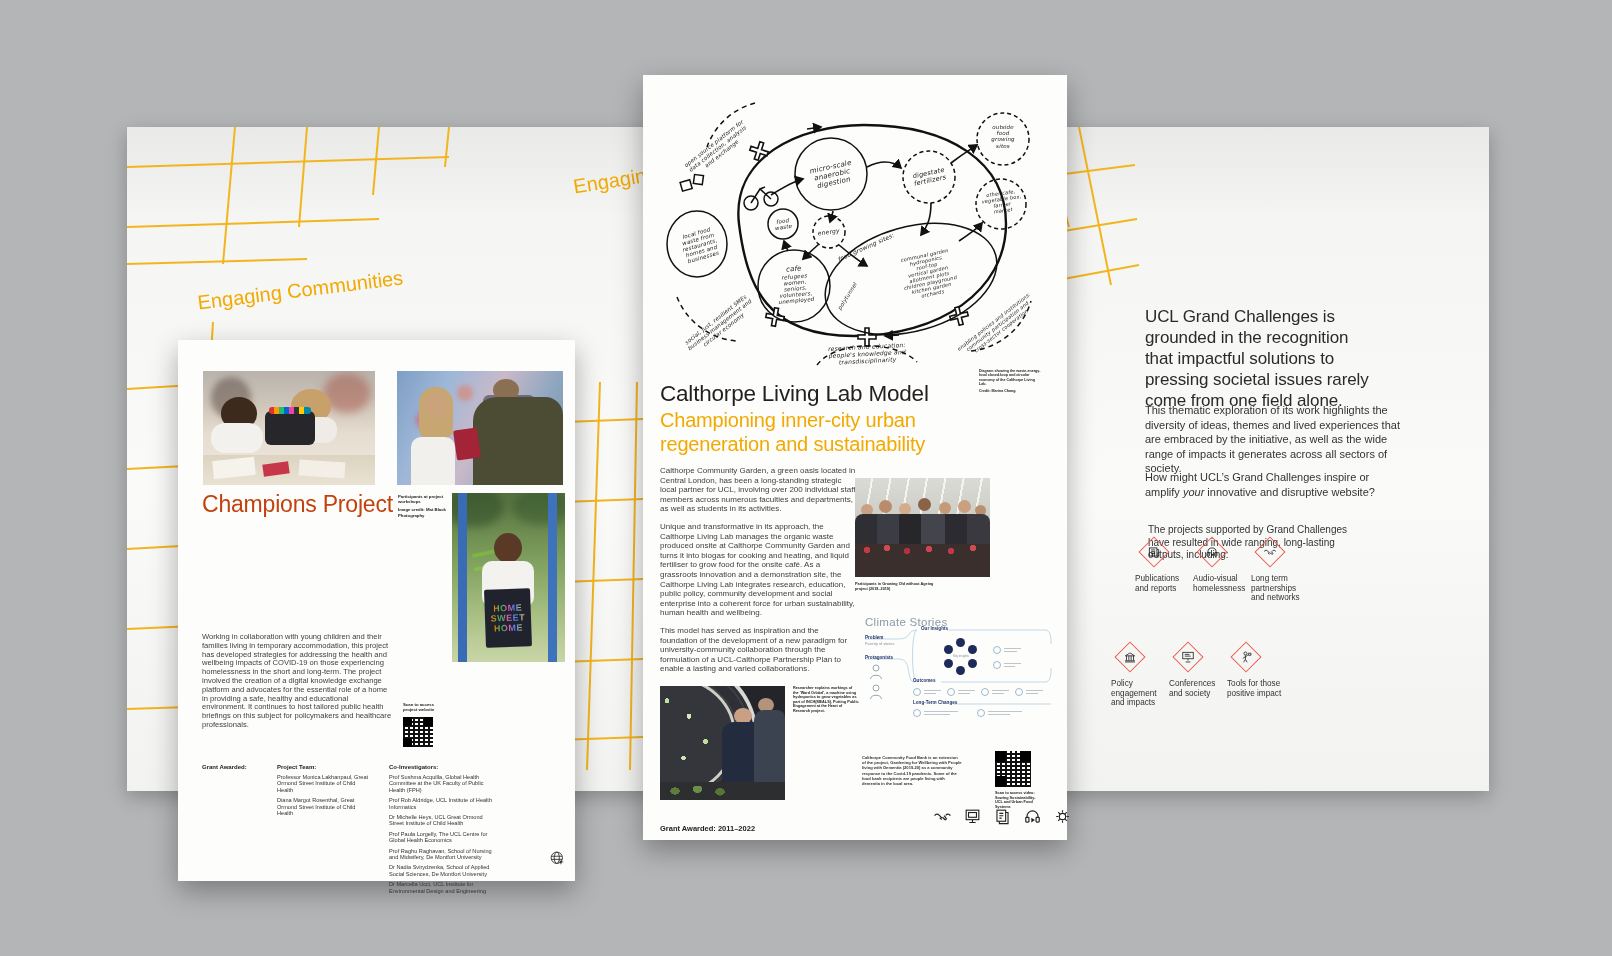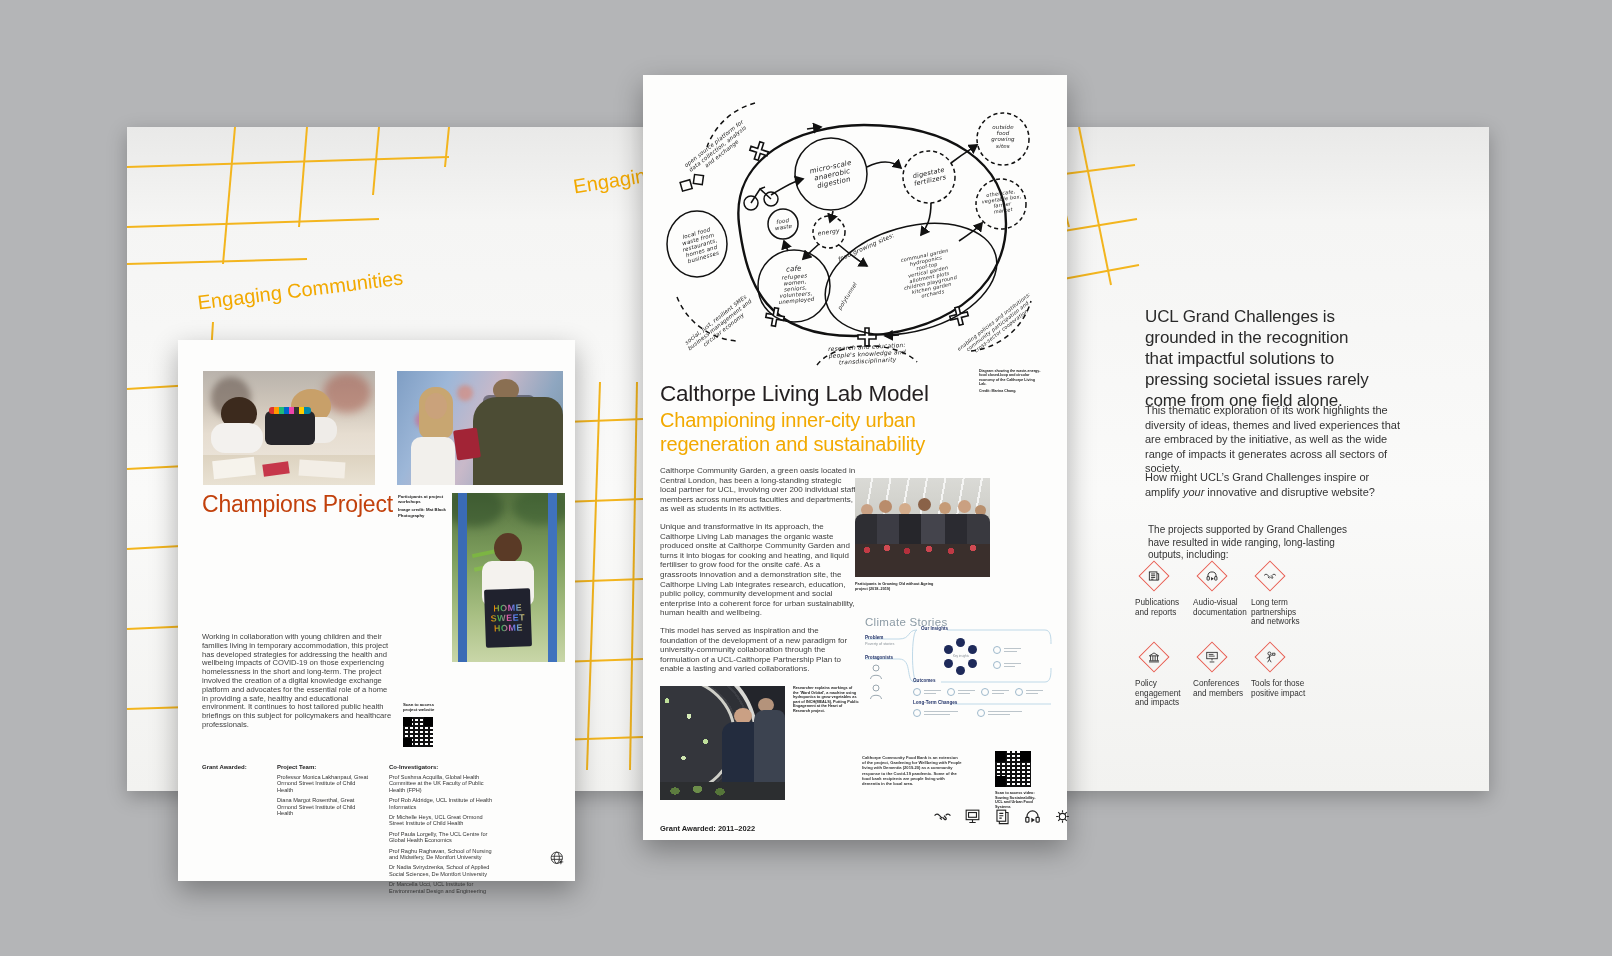--- a/index.html
+++ b/index.html
@@ -194,63 +194,63 @@
       <div>grounded in the recognition</div>
       <div>that impactful solutions to</div>
       <div>pressing societal issues rarely</div>
       <div>come from one field alone.</div>
     </div>
     <p class="abs rp-p" style="left:1018px;top:343px;width:255px;margin:0">
       <span>How might UCL’s Grand Challenges inspire or amplify </span><i>your</i><span> innovative and disruptive website?</span>
     </p>
     <div class="abs rp-intro" style="left:1021px;top:397px;width:218px">The projects supported by Grand Challenges have resulted in wide ranging, long-lasting outputs, including:</div>
 
-    <div class="row" style="left:1008px;top:436px">
+    <div class="row" style="left:1008px;top:412px">
       <div class="cell">
         <div class="dia">
             <svg width="14" height="14">
               <use href="#i-news"></use>
             </svg>
           </div>
         <div class="lbl">Publications and reports</div>
       </div>
       <div class="cell">
         <div class="dia">
             <svg width="14" height="14">
               <use href="#i-phones"></use>
             </svg>
           </div>
-        <div class="lbl">Audio-visual documentation</div>
+        <div class="lbl">Audio-visual homelessness</div>
       </div>
       <div class="cell">
         <div class="dia">
             <svg width="14" height="14">
               <use href="#i-hands"></use>
             </svg>
           </div>
         <div class="lbl">Long term partnerships and networks</div>
       </div>
     </div>
 
-    <div class="row" style="left:1008px;top:517px">
+    <div class="row" style="left:984px;top:517px">
       <div class="cell">
         <div class="dia">
             <svg width="14" height="14">
               <use href="#i-bank"></use>
             </svg>
           </div>
         <div class="lbl">Policy engagement and impacts</div>
       </div>
       <div class="cell">
         <div class="dia">
             <svg width="14" height="14">
               <use href="#i-board"></use>
             </svg>
           </div>
-        <div class="lbl">Conferences and members</div>
+        <div class="lbl">Conferences and society</div>
       </div>
       <div class="cell">
         <div class="dia">
             <svg width="14" height="14">
               <use href="#i-person"></use>
             </svg>
           </div>
         <div class="lbl">Tools for those positive impact</div>
       </div>
     </div>

